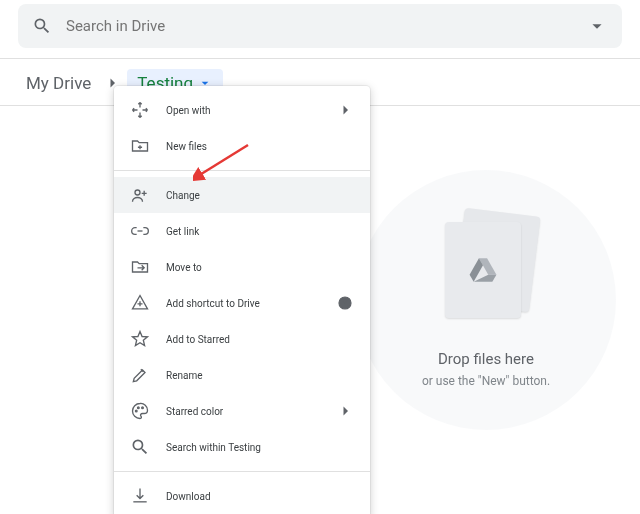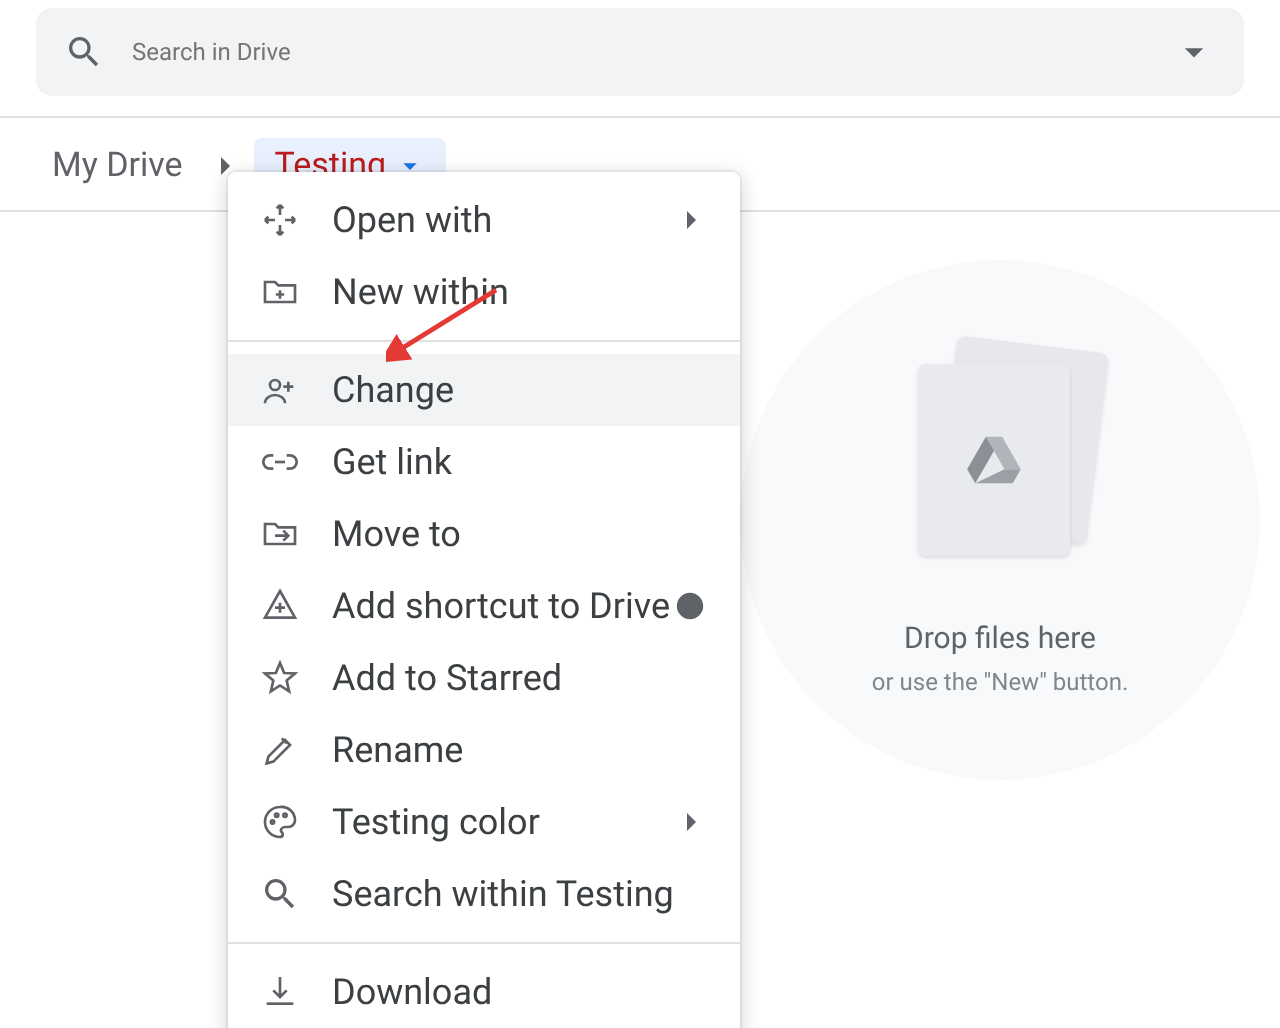--- a/index.html
+++ b/index.html
@@ -10,38 +10,38 @@
     background: #f1f3f4;
     border-radius: 8px;
     height: 44px;
     display: flex;
     align-items: center;
     padding: 0 14px;
     color: #5f6368;
   }
   .search-bar .s-icon { width: 20px; height: 20px; margin-right: 14px; fill: #5f6368; }
   .search-bar input {
-    flex: 1; border: none; background: transparent; font-size: 12px; color: #8b5cf6; outline: none;
+    flex: 1; border: none; background: transparent; font-size: 15px; color: #8b5cf6; outline: none;
   }
   .search-bar .dd { width: 22px; height: 22px; fill: #5f6368; }
 
   .divider { height: 1px; background: #e0e0e0; margin: 0; }
 
   .breadcrumb { display: flex; align-items: center; padding: 10px 20px 8px 20px; font-size: 17px; color: #5f6368; }
   .breadcrumb .crumb { padding: 4px 6px; border-radius: 4px; }
   .breadcrumb .chev { margin: 0 6px; fill: #5f6368; }
   .breadcrumb .current {
-    color: #b91c1c; background: #e8f0fe; display: flex; align-items: center; gap: 4px;
+    color: #15803d; background: #e8f0fe; display: flex; align-items: center; gap: 4px;
     padding: 4px 10px; border-radius: 4px;
   }
   .breadcrumb .current .dd-small { fill: #1a73e8; }
 
   .droparea {
-    position: absolute; right: 10px; top: 130px; width: 260px; height: 340px;
-    display: flex; flex-direction: column; align-items: center; 
+    position: absolute; right: 24px; top: 130px; width: 260px; height: 340px;
+    display: flex; flex-direction: column; align-items: center; justify-content: center;
   }
   .droparea .circle {
     width: 260px; height: 260px; border-radius: 50%;
     background: radial-gradient(circle at center, #f8f9fa 0%, #f8f9fa 70%, #fff 100%);
     display: flex; flex-direction: column; align-items: center; justify-content: center;
     position: relative;
   }
   .files-stack { position: relative; width: 90px; height: 110px; margin-bottom: 20px; }
   .file-page {
     position: absolute; width: 76px; height: 96px; background: #e8eaed; border-radius: 4px;
@@ -52,21 +52,21 @@
   .drive-logo { width: 28px; height: 26px; }
   .drop-text { color: #5f6368; font-size: 15px; margin-top: 8px; }
   .drop-sub { color: #80868b; font-size: 12px; margin-top: 6px; }
 
   .menu {
     position: absolute; left: 114px; top: 86px; width: 256px; background: #fff;
     border-radius: 4px; box-shadow: 0 2px 10px rgba(0,0,0,.2), 0 0 0 1px rgba(0,0,0,.05);
     padding: 6px 0;
   }
   .menu .item {
-    display: flex; align-items: center; height: 36px; padding: 0 16px; font-size: 18px;
+    display: flex; align-items: center; height: 36px; padding: 0 16px; font-size: 10px;
     color: #3c4043; cursor: pointer; position: relative;
   }
   .menu .item.hover { background: #f1f3f4; }
   .menu .item .mi-icon { width: 20px; height: 20px; margin-right: 16px; fill: #5f6368; flex-shrink:0; }
   .menu .item .mi-icon.stroke { fill: none; stroke: #5f6368; stroke-width: 1.6; }
   .menu .item .tail { margin-left: auto; fill: #5f6368; }
   .menu .sep { height: 1px; background: #e0e0e0; margin: 6px 0; }
 
   .arrow {
     position: absolute; left: 193px; top: 140px; pointer-events: none;
@@ -129,21 +129,21 @@
     <svg class="tail" width="18" height="18" viewBox="0 0 24 24">
         <path d="M10 6l6 6-6 6z"></path>
       </svg>
   </div>
 
   <div class="item">
     <svg class="mi-icon stroke" viewBox="0 0 24 24">
         <path d="M3 6h6l2 2h10v10H3z"></path>
         <path d="M12 11v5M9.5 13.5h5"></path>
       </svg>
-    <span>New within</span>
+    <span>New files</span>
   </div>
 
   <div class="sep"></div>
 
   <div class="item hover">
     <svg class="mi-icon stroke" viewBox="0 0 24 24">
         <circle cx="9" cy="9" r="3"></circle>
         <path d="M3 20c0-3 3-5 6-5s6 2 6 5"></path>
         <path d="M17 7v6M14 10h6"></path>
       </svg>
@@ -193,21 +193,21 @@
     <span>Rename</span>
   </div>
 
   <div class="item">
     <svg class="mi-icon stroke" viewBox="0 0 24 24">
         <path d="M12 3a9 9 0 100 18c2 0 2-2 1-3s0-3 2-3h2a4 4 0 004-4 8 8 0 00-9-8z"></path>
         <circle cx="7.5" cy="12" r="1"></circle>
         <circle cx="10" cy="8" r="1"></circle>
         <circle cx="15" cy="8" r="1"></circle>
       </svg>
-    <span>Testing color</span>
+    <span>Starred color</span>
     <svg class="tail" width="18" height="18" viewBox="0 0 24 24">
         <path d="M10 6l6 6-6 6z"></path>
       </svg>
   </div>
 
   <div class="item">
     <svg class="mi-icon" viewBox="0 0 24 24">
         <path d="M15.5 14h-.79l-.28-.27A6.471 6.471 0 0016 9.5 6.5 6.5 0 109.5 16c1.61 0 3.09-.59 4.23-1.57l.27.28v.79l5 4.99L20.49 19l-4.99-5zm-6 0C7.01 14 5 11.99 5 9.5S7.01 5 9.5 5 14 7.01 14 9.5 11.99 14 9.5 14z"></path>
       </svg>
     <span>Search within Testing</span>

